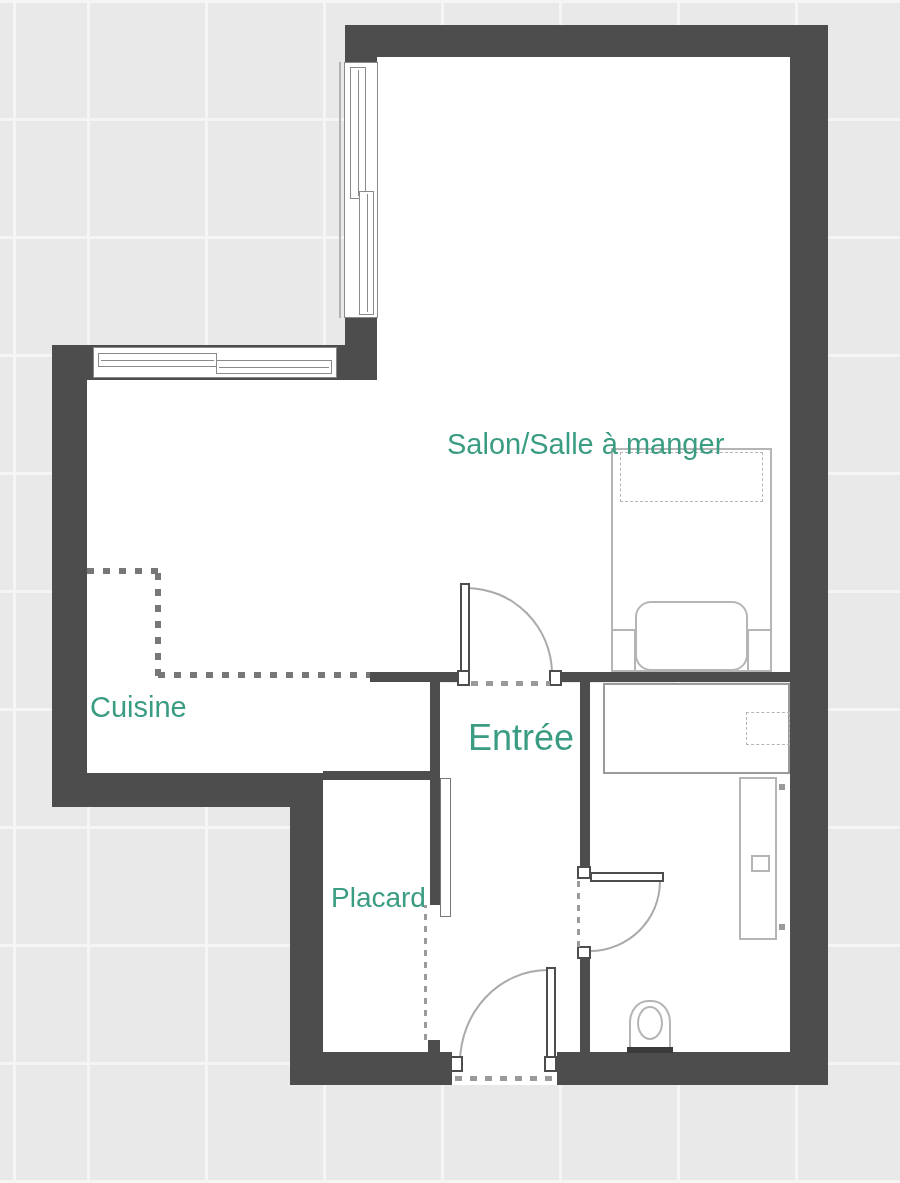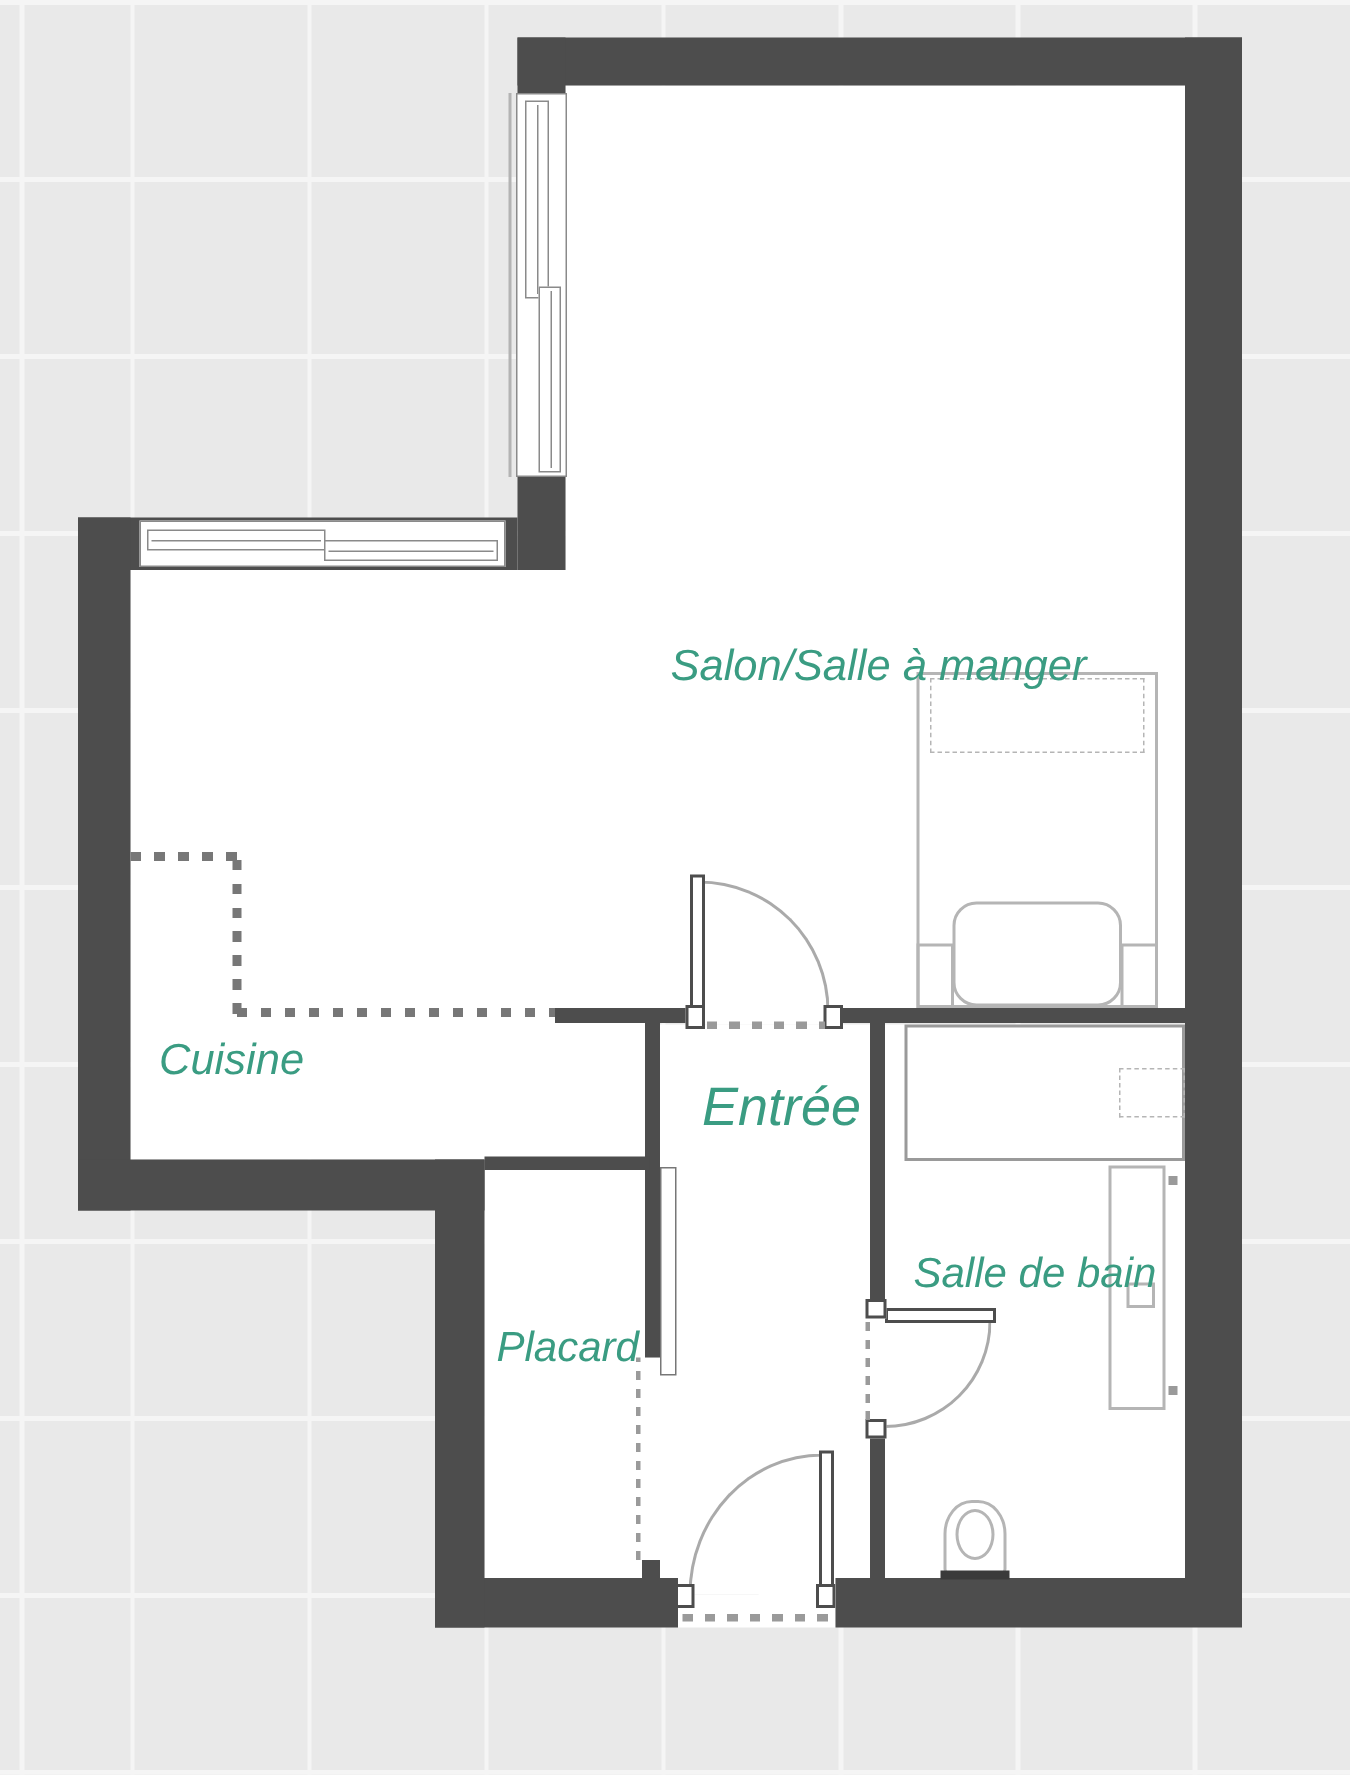--- a/index.html
+++ b/index.html
@@ -9,21 +9,21 @@
     background-color:#e9e9e9;
     background-image:
       repeating-linear-gradient(90deg, #f5f5f5 0 3px, transparent 3px 118px),
       repeating-linear-gradient(0deg,  #f5f5f5 0 3px, transparent 3px 118px);
     background-position: 87px 0, 0 0;
   }
   .abs{position:absolute;box-sizing:border-box;}
   .floor{background:#ffffff;z-index:1;}
   .wall{background:#4d4d4d;z-index:2;}
   .thin{z-index:2;}
-  .lbl{z-index:4;color:#3a9c82;font-size:29px;line-height:1.05;white-space:nowrap;font-style:italic;}
+  .lbl{z-index:4;color:#3a9c82;font-size:29px;line-height:1.05;white-space:nowrap;}
   
   .win{background:#fff;border:1px solid #8a8a8a;z-index:3;}
   .sash{position:absolute;box-sizing:border-box;background:#fff;border:1px solid #8a8a8a;}
   .sash-v::after{content:"";position:absolute;left:50%;top:2px;bottom:2px;width:1px;background:#8a8a8a;}
   .sash-h::after{content:"";position:absolute;top:50%;left:2px;right:2px;height:1px;background:#8a8a8a;}
   .sill{background:#b3b3b3;z-index:3;}
   
   .leaf{background:#fff;border:2px solid #4d4d4d;z-index:3;}
   .jamb{background:#fff;border:2px solid #4d4d4d;z-index:3;}
   .arc{z-index:3;border:0 solid #aaaaaa;}
@@ -115,18 +115,17 @@
   <div class="abs furn-dash" style="left:746px;top:712px;width:44px;height:33px;"></div>
   <div class="abs furn" style="left:739px;top:777px;width:38px;height:163px;"></div>
   <div class="abs dot" style="left:779px;top:784px;width:6px;height:6px;"></div>
   <div class="abs dot" style="left:779px;top:924px;width:6px;height:6px;"></div>
   <div class="abs furn" style="left:751px;top:855px;width:19px;height:17px;"></div>
   <div class="abs furn" style="left:629px;top:1000px;width:42px;height:50px;border-radius:45% 45% 4px 4px;"></div>
   <div class="abs furn" style="left:637px;top:1006px;width:26px;height:34px;border-radius:50%;"></div>
   <div class="abs" style="left:627px;top:1047px;width:46px;height:6px;background:#3a3a3a;z-index:3;"></div>
 
   <div class="abs lbl" style="left:447px;top:429px;">Salon/Salle à manger</div>
-  <div class="abs lbl" style="left:106px;top:692px;">Cuisine</div>
+  <div class="abs lbl" style="left:90px;top:692px;">Cuisine</div>
   <div class="abs lbl" style="left:468px;top:719px;font-size:36px;">Entrée</div>
   <div class="abs lbl" style="left:331px;top:883px;font-size:28px;">Placard</div>
-  <div class="abs lbl" style="left:609px;top:834px;font-size:28px;">Salle de bain</div>
 
 </div>
 
 </body></html>

